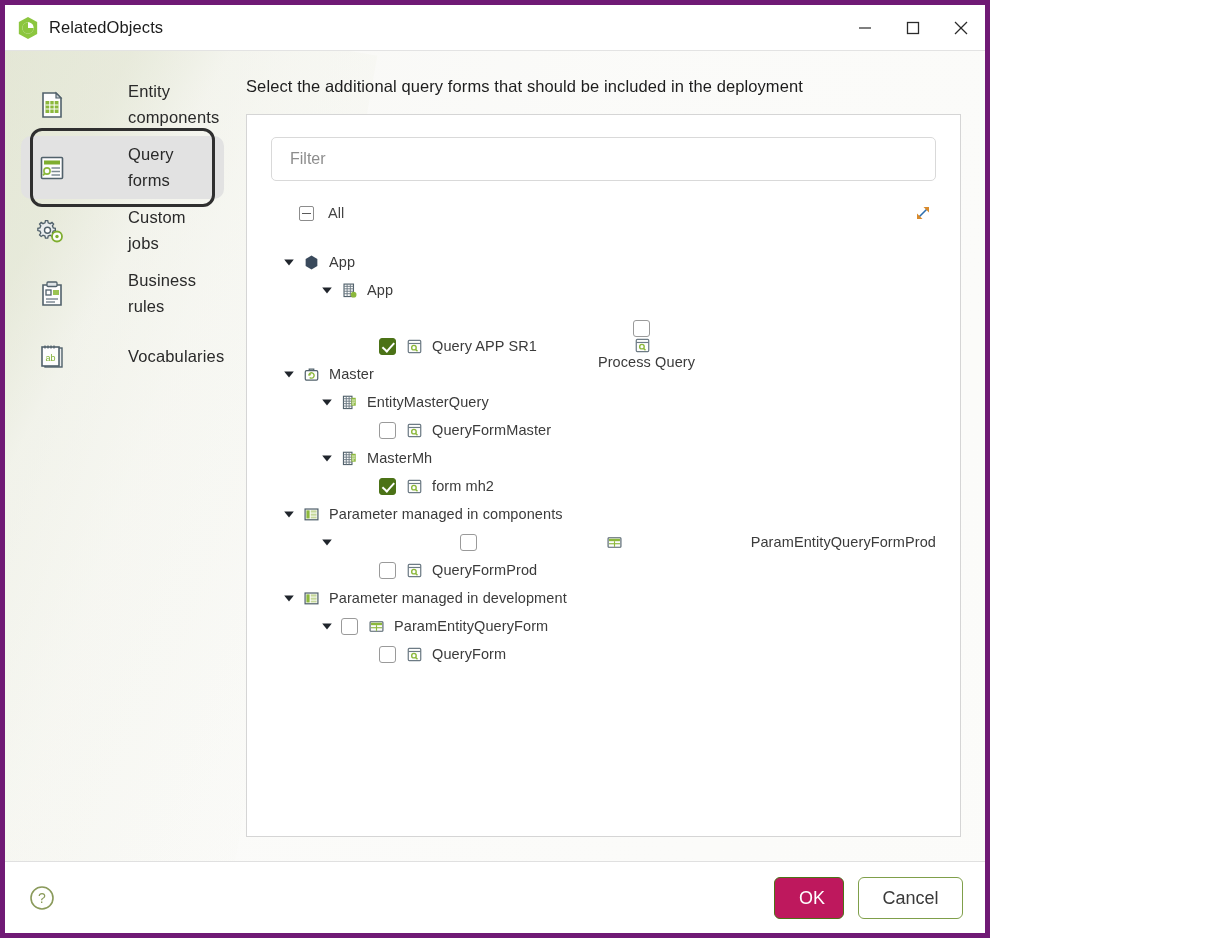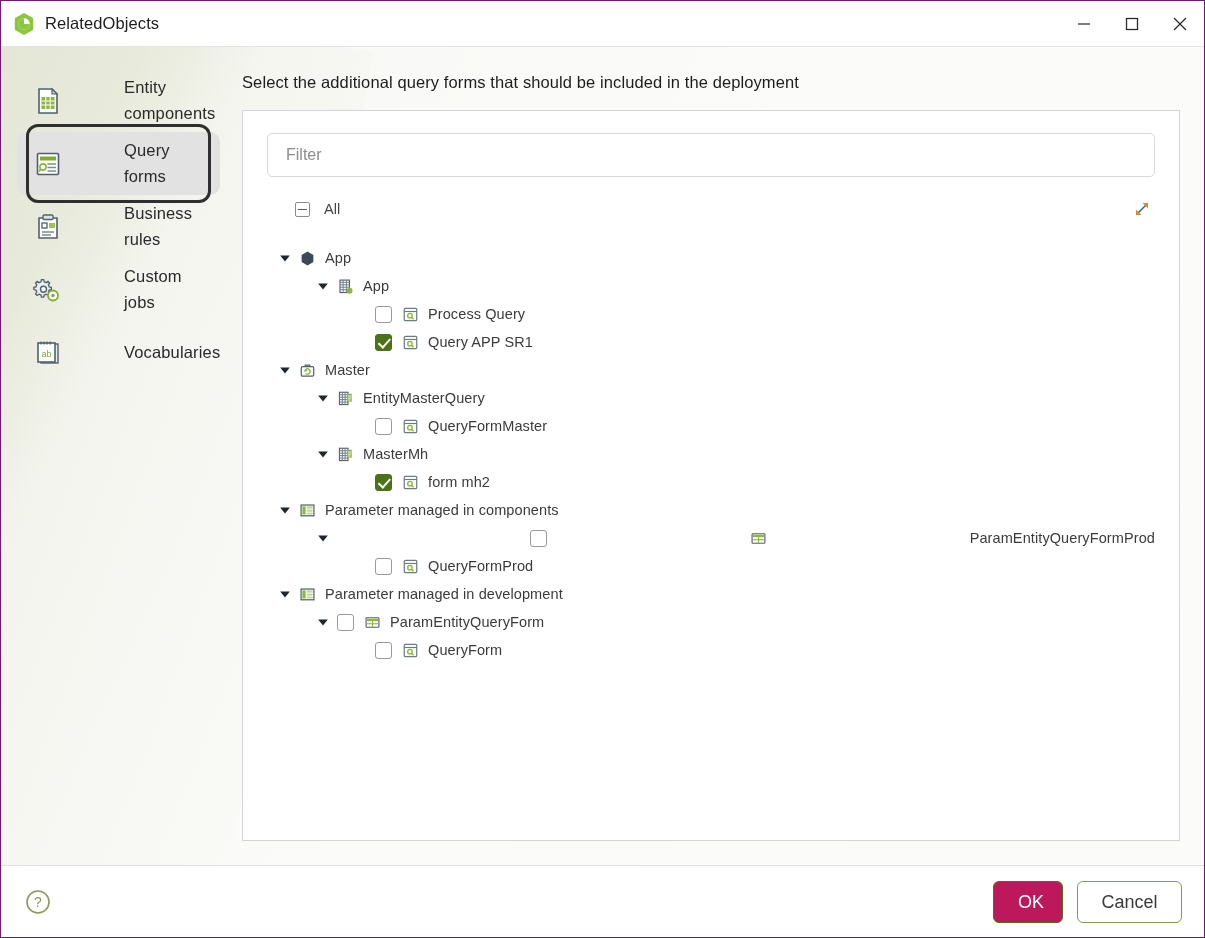--- a/index.html
+++ b/index.html
@@ -7,24 +7,24 @@
   html, body {
     margin: 0; padding: 0;
     width: 1205px; height: 938px;
     font-family: "Liberation Sans", sans-serif;
     background: #ffffff;
     overflow: hidden;
   }
 
   .window {
     position: relative;
-    width: 1205px;
+    width: 990px;
     height: 938px;
     background: #ffffff;
-    border: 1px solid #701a75;
+    border: 5px solid #701a75;
     display: flex;
     flex-direction: column;
   }
 
   
   .titlebar {
     height: 46px;
     flex: 0 0 46px;
     display: flex;
     align-items: center;
@@ -349,40 +349,40 @@
             <line x1="14.5" y1="22" x2="23" y2="22"></line>
           </g>
           <circle cx="10" cy="18" r="3.1" fill="none" stroke="#8cb83c" stroke-width="1.6"></circle>
           <line x1="7.6" y1="20.6" x2="6" y2="22.4" stroke="#8cb83c" stroke-width="1.8"></line>
         </svg>
         <span class="nav-label">Query forms</span>
       </div>
 
       <div class="nav-item">
         <svg class="nav-icon" viewBox="0 0 30 30">
+          <path d="M11 6 l2.4 0 .5 2.2 2.1 .9 1.9-1.3 1.7 1.7-1.3 1.9 .9 2.1 2.2 .5 0 2.4-2.2 .5-.9 2.1 1.3 1.9-1.7 1.7-1.9-1.3-2.1 .9-.5 2.2-2.4 0-.5-2.2-2.1-.9-1.9 1.3-1.7-1.7 1.3-1.9-.9-2.1-2.2-.5 0-2.4 2.2-.5 .9-2.1-1.3-1.9 1.7-1.7 1.9 1.3 2.1-.9z" fill="#e9edee" stroke="#51616b" stroke-width="1.4" transform="translate(-2,-1) scale(0.95)"></path>
+          <circle cx="10.5" cy="14.2" r="3" fill="#fdfdfd" stroke="#51616b" stroke-width="1.4"></circle>
+          <circle cx="20" cy="20.5" r="5" fill="#fdfdfd" stroke="#7fae2f" stroke-width="1.8"></circle>
+          <circle cx="20" cy="20.5" r="1.7" fill="#7fae2f"></circle>
+        </svg>
+        <span class="nav-label">Custom jobs</span>
+      </div>
+
+      <div class="nav-item">
+        <svg class="nav-icon" viewBox="0 0 30 30">
           <path d="M6 6 h18 v20 h-18 z" fill="#fdfdfd" stroke="#51616b" stroke-width="1.6"></path>
           <rect x="10" y="3" width="10" height="4.5" rx="1" fill="#dfe4e7" stroke="#51616b" stroke-width="1.3"></rect>
           <rect x="9" y="11" width="5" height="5" fill="none" stroke="#51616b" stroke-width="1.3"></rect>
           <rect x="16" y="11" width="6" height="5" fill="#9cc452"></rect>
           <g stroke="#6d7b85" stroke-width="1.3">
             <line x1="9" y1="20" x2="21" y2="20"></line>
             <line x1="9" y1="23" x2="18" y2="23"></line>
           </g>
         </svg>
         <span class="nav-label">Business rules</span>
-      </div>
-
-      <div class="nav-item">
-        <svg class="nav-icon" viewBox="0 0 30 30">
-          <path d="M11 6 l2.4 0 .5 2.2 2.1 .9 1.9-1.3 1.7 1.7-1.3 1.9 .9 2.1 2.2 .5 0 2.4-2.2 .5-.9 2.1 1.3 1.9-1.7 1.7-1.9-1.3-2.1 .9-.5 2.2-2.4 0-.5-2.2-2.1-.9-1.9 1.3-1.7-1.7 1.3-1.9-.9-2.1-2.2-.5 0-2.4 2.2-.5 .9-2.1-1.3-1.9 1.7-1.7 1.9 1.3 2.1-.9z" fill="#e9edee" stroke="#51616b" stroke-width="1.4" transform="translate(-2,-1) scale(0.95)"></path>
-          <circle cx="10.5" cy="14.2" r="3" fill="#fdfdfd" stroke="#51616b" stroke-width="1.4"></circle>
-          <circle cx="20" cy="20.5" r="5" fill="#fdfdfd" stroke="#7fae2f" stroke-width="1.8"></circle>
-          <circle cx="20" cy="20.5" r="1.7" fill="#7fae2f"></circle>
-        </svg>
-        <span class="nav-label">Custom jobs</span>
       </div>
 
       <div class="nav-item">
         <svg class="nav-icon" viewBox="0 0 30 30">
           <rect x="8" y="6" width="17" height="19" fill="#eceeee" stroke="#51616b" stroke-width="1.4"></rect>
           <rect x="5" y="5" width="17" height="19" fill="#fdfdfd" stroke="#51616b" stroke-width="1.6"></rect>
           <g stroke="#51616b" stroke-width="1.3">
             <line x1="8" y1="3.5" x2="8" y2="6.5"></line>
             <line x1="11" y1="3.5" x2="11" y2="6.5"></line>
             <line x1="14" y1="3.5" x2="14" y2="6.5"></line>
@@ -430,21 +430,21 @@
                 <line x1="3.2" y1="4.6" x2="13.2" y2="4.6" stroke="#6d7b85" stroke-width="1"></line>
                 <line x1="3.2" y1="7.2" x2="13.2" y2="7.2" stroke="#6d7b85" stroke-width="1"></line>
                 <line x1="3.2" y1="9.8" x2="13.2" y2="9.8" stroke="#6d7b85" stroke-width="1"></line>
                 <line x1="3.2" y1="12.4" x2="13.2" y2="12.4" stroke="#6d7b85" stroke-width="1"></line>
                 <line x1="6.5" y1="2.2" x2="6.5" y2="15.4" stroke="#6d7b85" stroke-width="1"></line>
                 <line x1="9.9" y1="2.2" x2="9.9" y2="15.4" stroke="#6d7b85" stroke-width="1"></line>
                 <circle cx="13.4" cy="13.4" r="3" fill="#8cb83c"></circle>
               </svg>
               <span class="tlabel">App</span>
             </div>
-            <div class="tnode" style="padding-left: 86px;">
+            <div class="tnode" style="padding-left: 86px; flex-direction: column;">
               <svg viewBox="0 0 16 16" class="twist empty"></svg>
               <div class="cbx"></div>
               <svg viewBox="0 0 18 18" class="ticon">
                 <rect x="2.4" y="2.6" width="13.2" height="12.8" rx="1" fill="#fdfdfd" stroke="#6d7b85" stroke-width="1.3"></rect>
                 <line x1="2.4" y1="5.8" x2="15.6" y2="5.8" stroke="#6d7b85" stroke-width="1.2"></line>
                 <circle cx="8.4" cy="10.2" r="2.4" fill="none" stroke="#8cb83c" stroke-width="1.5"></circle>
                 <line x1="10.2" y1="12.1" x2="12.2" y2="14" stroke="#8cb83c" stroke-width="1.6"></line>
               </svg>
               <span class="tlabel">Process Query</span>
             </div>

